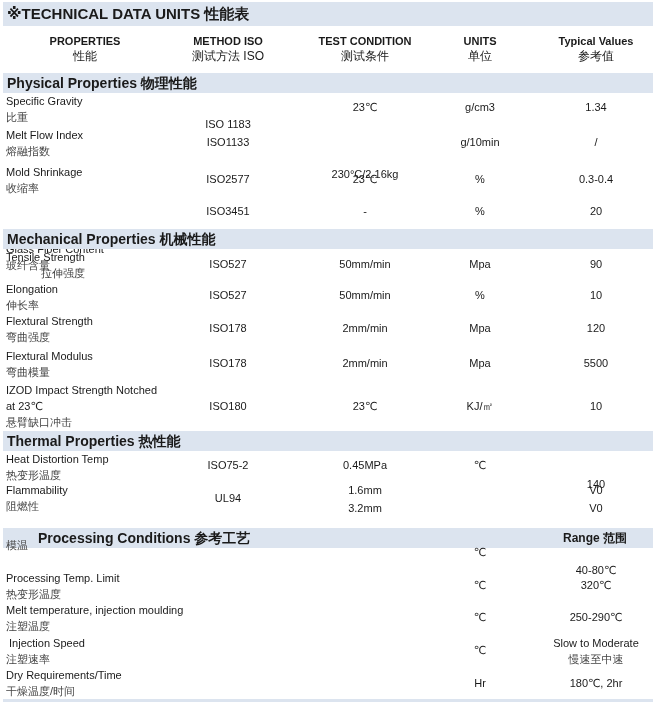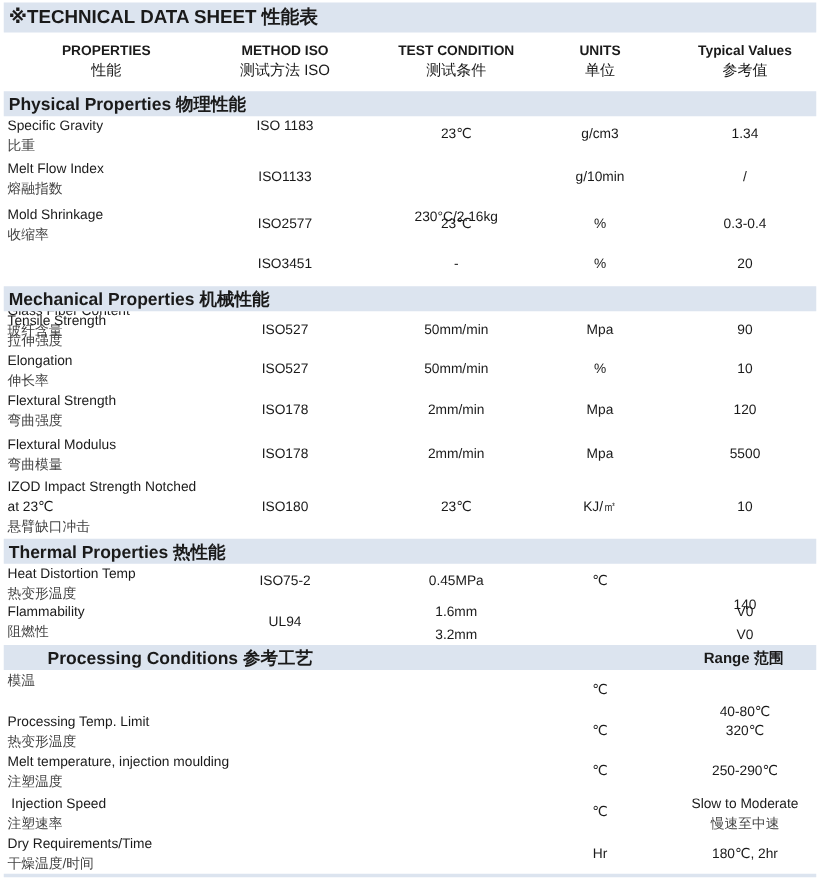--- a/index.html
+++ b/index.html
@@ -16,21 +16,21 @@
     .cell { position: absolute; font-size: 11px; text-align: center; line-height: 17px; }
     .c-method { left: 168px; width: 120px; }
     .c-cond { left: 290px; width: 150px; }
     .c-unit { left: 420px; width: 120px; }
     .c-val { left: 536px; width: 120px; }
     .range-label { position: absolute; right: 26px; top: 0; font-size: 12px; font-weight: bold; }
   </style>
 </head>
 <body>
 
-<div class="band title">※TECHNICAL DATA SHEET 性能表</div>
+<div class="band title">※TECHNICAL DATA UNITS 性能表</div>
 
 <div class="hdr" style="left:30px;width:110px;">
   <div>PROPERTIES</div>
   <div class="cn">性能</div>
 </div>
 <div class="hdr" style="left:168px;width:120px;">
   <div>METHOD ISO</div>
   <div class="cn">测试方法 ISO</div>
 </div>
 <div class="hdr" style="left:290px;width:150px;">
@@ -46,21 +46,21 @@
   <div class="cn">参考值</div>
 </div>
 
 <div class="band section" style="top:73px;">Physical  Properties 物理性能</div>
 
 <div class="row" style="top:93px;">
   <div class="prop" style="top:0;">
       <div>Specific Gravity</div>
       <div class="cn">比重</div>
     </div>
-  <div class="cell c-method" style="top:0;">ISO 1183</div>
+  <div class="cell c-method" style="top:23px;">ISO 1183</div>
   <div class="cell c-cond" style="top:6px;">23℃</div>
   <div class="cell c-unit" style="top:6px;">g/cm3</div>
   <div class="cell c-val" style="top:6px;">1.34</div>
 </div>
 <div class="row" style="top:127px;">
   <div class="prop" style="top:0;">
       <div>Melt Flow Index</div>
       <div class="cn">熔融指数</div>
     </div>
   <div class="cell c-method" style="top:7px;">ISO1133</div>
@@ -85,21 +85,21 @@
     </div>
   <div class="cell c-method" style="top:6px;">ISO3451</div>
   <div class="cell c-cond" style="top:6px;">-</div>
   <div class="cell c-unit" style="top:6px;">%</div>
   <div class="cell c-val" style="top:6px;">20</div>
 </div>
 
 <div class="band section" style="top:229px;">Mechanical  Properties 机械性能</div>
 
 <div class="row" style="top:249px;">
-  <div class="prop" style="top:0;">
+  <div class="prop" style="top:0;text-align:right;">
       <div>Tensile Strength</div>
       <div class="cn">拉伸强度</div>
     </div>
   <div class="cell c-method" style="top:7px;">ISO527</div>
   <div class="cell c-cond" style="top:7px;">50mm/min</div>
   <div class="cell c-unit" style="top:7px;">Mpa</div>
   <div class="cell c-val" style="top:7px;">90</div>
 </div>
 <div class="row" style="top:281px;">
   <div class="prop" style="top:0;">
@@ -160,21 +160,21 @@
       <div>Flammability</div>
       <div class="cn">阻燃性</div>
     </div>
   <div class="cell c-method" style="top:8px;">UL94</div>
   <div class="cell c-cond" style="top:0;">1.6mm</div>
   <div class="cell c-cond" style="top:18px;">3.2mm</div>
   <div class="cell c-val" style="top:0;">V0</div>
   <div class="cell c-val" style="top:18px;">V0</div>
 </div>
 
-<div class="band section" style="top:516px;padding-left:35px;">
+<div class="band section" style="top:528px;padding-left:35px;">
   <span>Processing Conditions 参考工艺</span>
   <span class="range-label">Range 范围</span>
 </div>
 
 <div class="row" style="top:537px;">
   <div class="prop" style="top:0;">
       <div class="cn">模温</div>
     </div>
   <div class="cell c-unit" style="top:7px;">℃</div>
   <div class="cell c-val" style="top:25px;">40-80℃</div>

